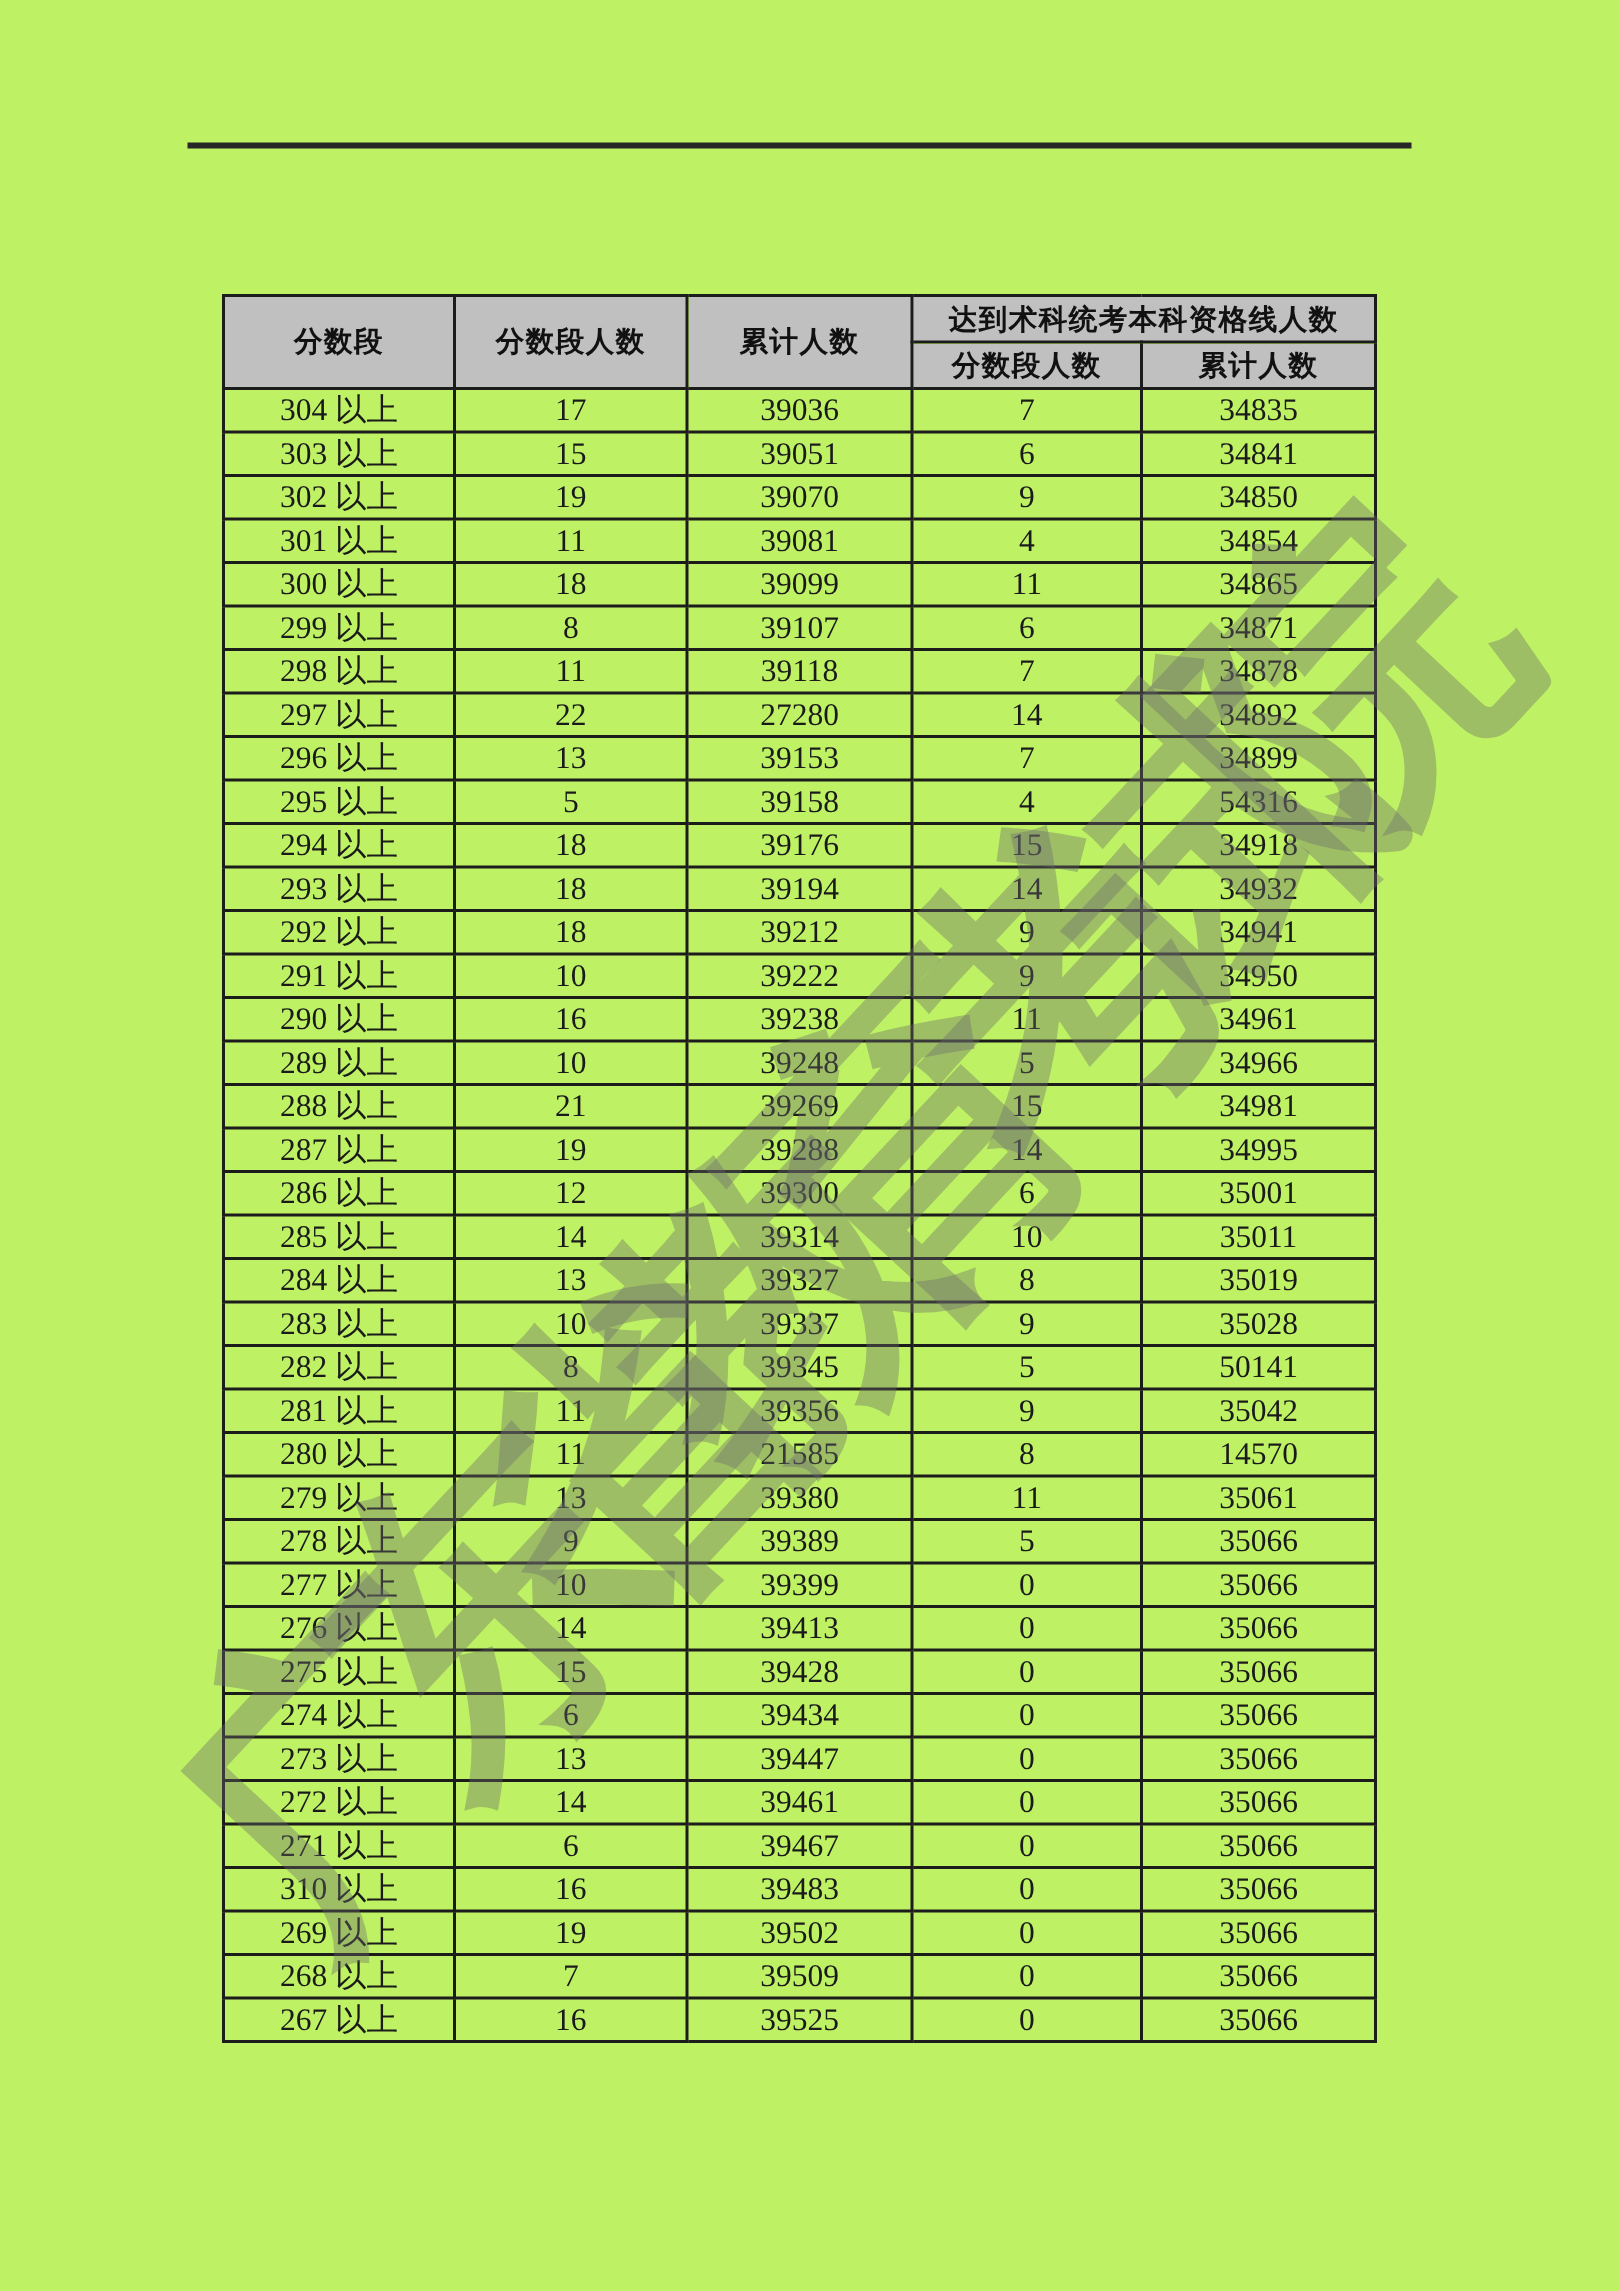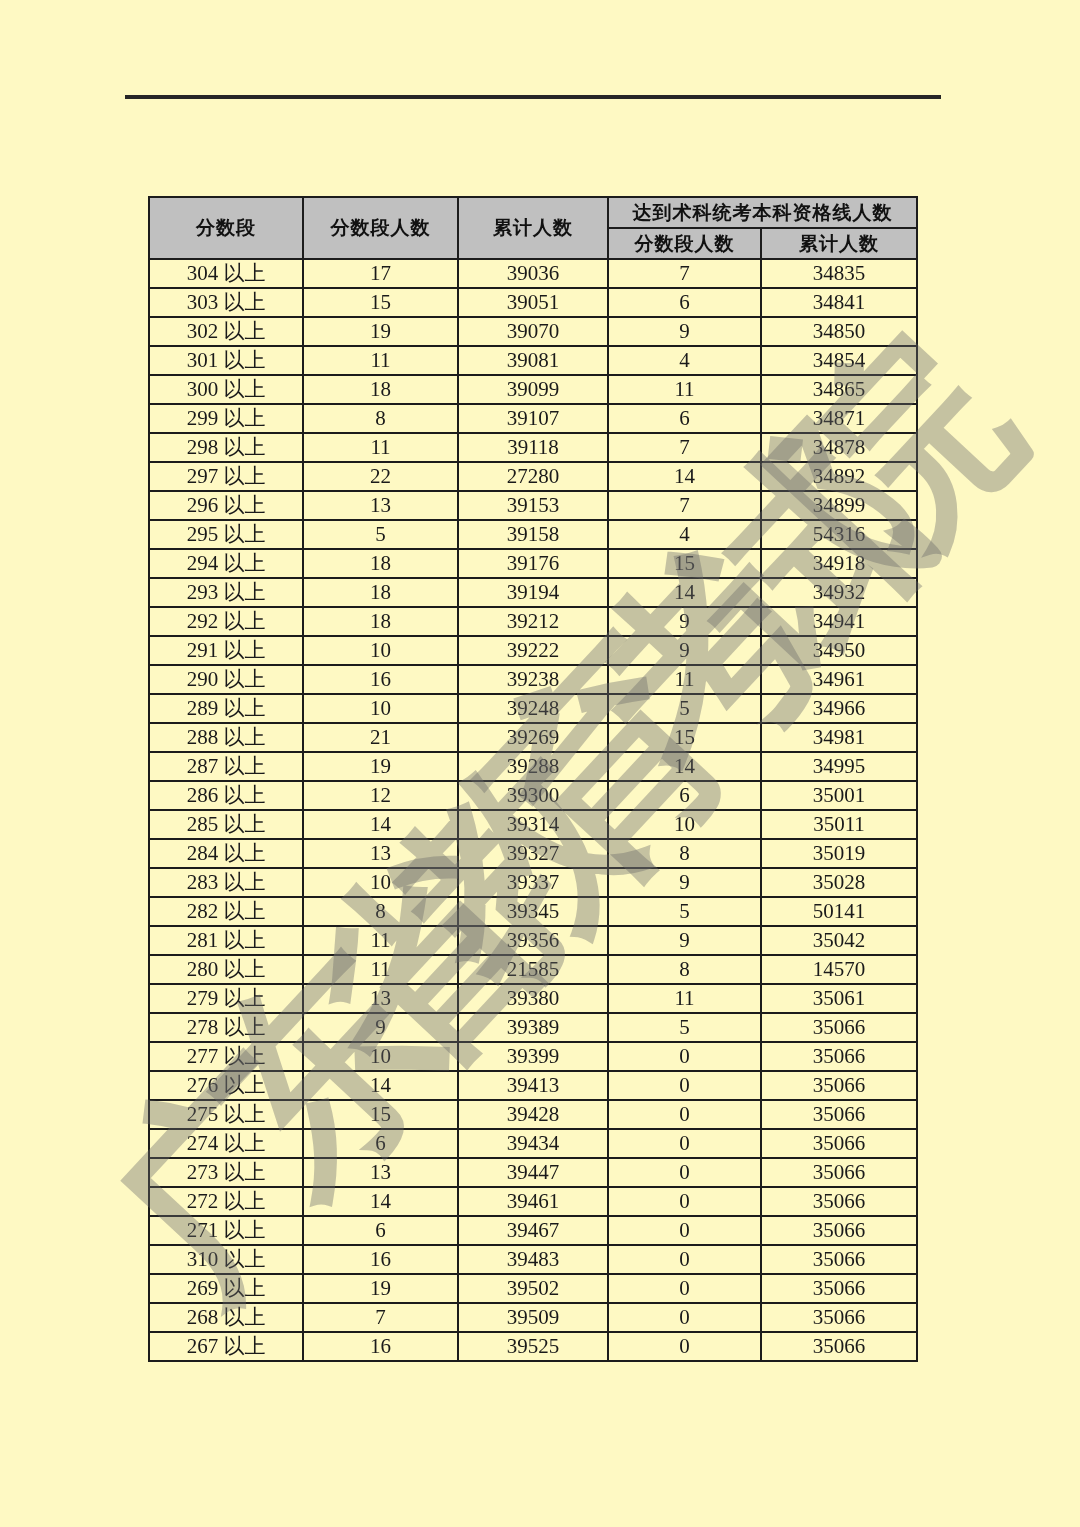--- a/index.html
+++ b/index.html
@@ -4,21 +4,21 @@
 <style>
   html, body {
     margin: 0;
     padding: 0;
     background: #ffffff;
   }
   .page {
     position: relative;
     width: 1080px;
     height: 1527px;
-    background: #fef9c3;
+    background: #bef264;
     overflow: hidden;
     font-family: "Liberation Serif", "DejaVu Serif", serif;
   }
   .top-rule {
     position: absolute;
     left: 125px;
     top: 95px;
     width: 816px;
     height: 4px;
     background: #262626;

